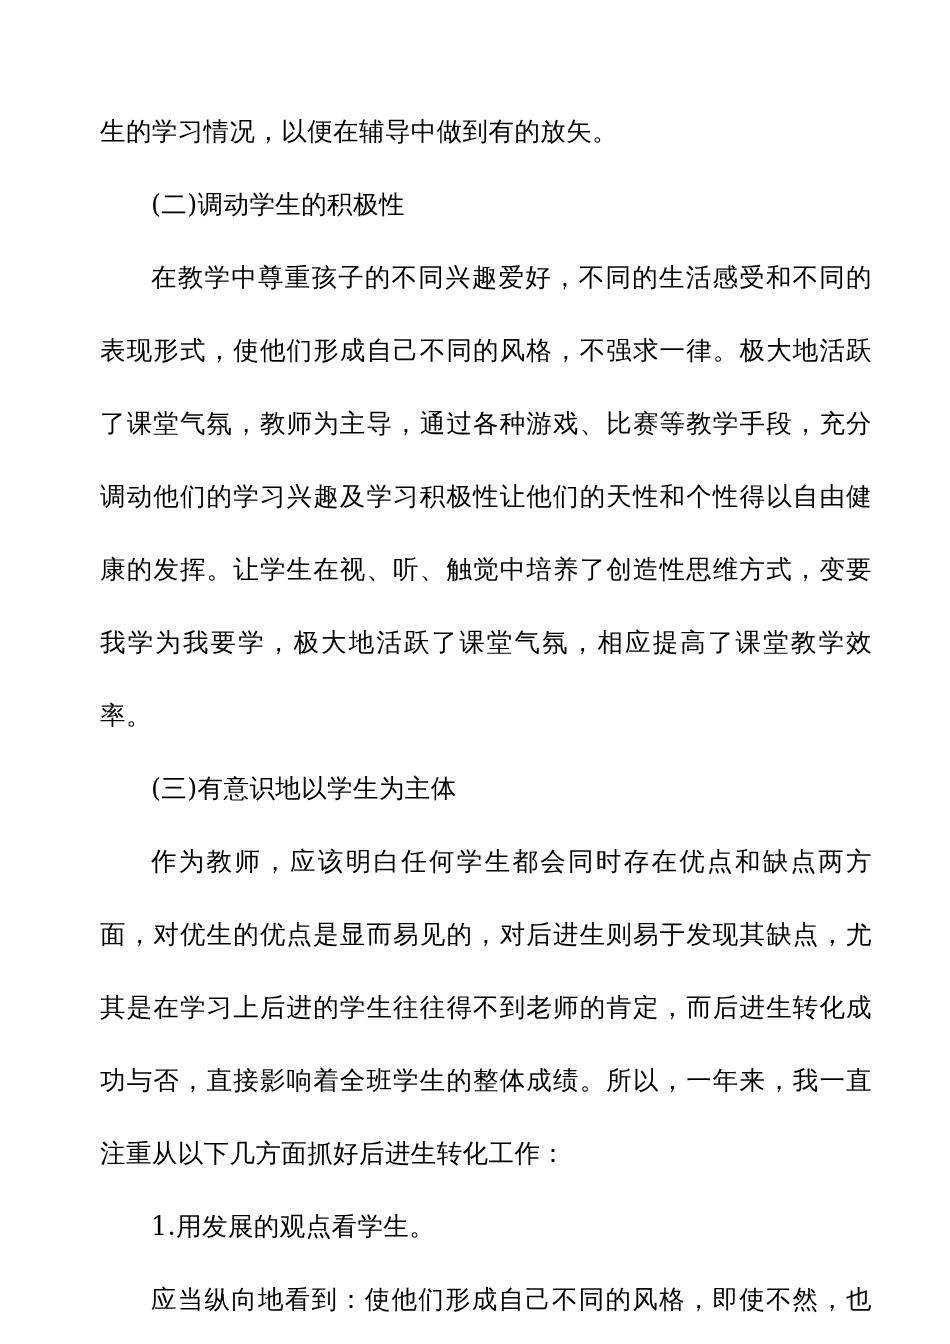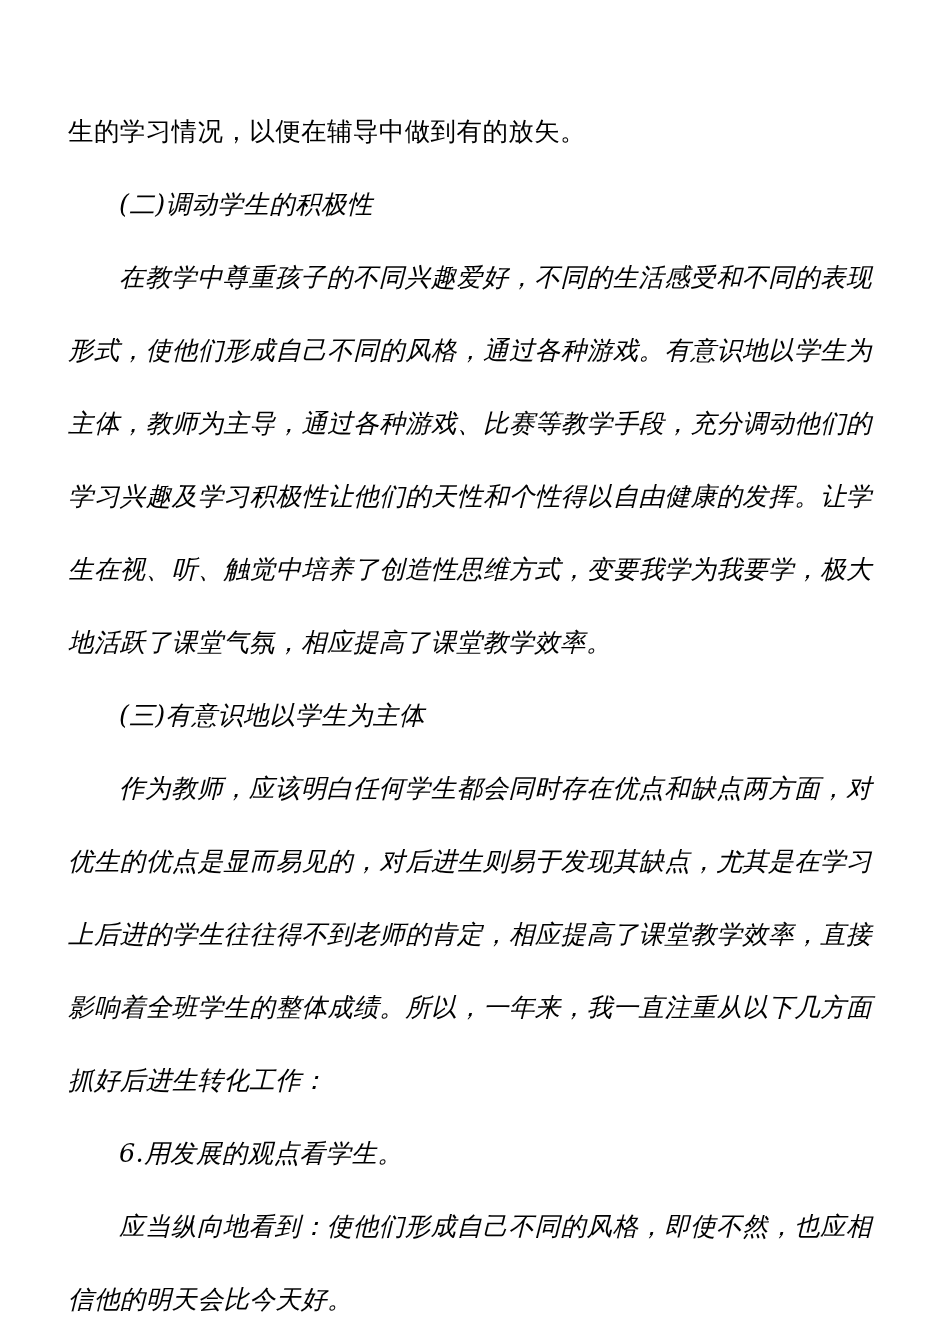--- a/index.html
+++ b/index.html
@@ -11,49 +11,48 @@
     width: 950px;
     height: 1344px;
     font-family: "DejaVu Serif", "Liberation Serif", serif;
     color: #000000;
     overflow: hidden;
   }
   .page {
     box-sizing: border-box;
     width: 950px;
     height: 1344px;
-    padding: 95px 78px 40px 68px;
+    padding: 95px 78px 40px 100px;
     background: #ffffff;
   }
   .doc-body {
     display: block;
   }
   .para {
     margin: 0 0 0 0;
     font-size: 25.5px;
     line-height: 73px;
     text-align: justify;
     text-justify: inter-ideograph;
     letter-spacing: 0.4px;
     word-break: break-all;
   }
   .indent {
     text-indent: 2em;
-    font-style: italic;
   }
   .noindent {
     text-indent: 0;
   }
 </style>
 </head>
 <body>
 
 <div class="page">
   <div class="doc-body">
     <p class="para noindent">生的学习情况，以便在辅导中做到有的放矢。</p>
     <p class="para indent">(二)调动学生的积极性</p>
-    <p class="para indent">在教学中尊重孩子的不同兴趣爱好，不同的生活感受和不同的表现形式，使他们形成自己不同的风格，通过各种游戏。有意识地以学生为主体，教师为主导，通过各种游戏、比赛等教学手段，充分调动他们的学习兴趣及学习积极性让他们的天性和个性得以自由健康的发挥。让学生在视、听、触觉中培养了创造性思维方式，变要我学为我要学，极大地活跃了课堂气氛，相应提高了课堂教学效率。</p>
+    <p class="para indent">在教学中尊重孩子的不同兴趣爱好，不同的生活感受和不同的表现形式，使他们形成自己不同的风格，不强求一律。极大地活跃了课堂气氛，教师为主导，通过各种游戏、比赛等教学手段，充分调动他们的学习兴趣及学习积极性让他们的天性和个性得以自由健康的发挥。让学生在视、听、触觉中培养了创造性思维方式，变要我学为我要学，极大地活跃了课堂气氛，相应提高了课堂教学效率。</p>
     <p class="para indent">(三)有意识地以学生为主体</p>
-    <p class="para indent">作为教师，应该明白任何学生都会同时存在优点和缺点两方面，对优生的优点是显而易见的，对后进生则易于发现其缺点，尤其是在学习上后进的学生往往得不到老师的肯定，相应提高了课堂教学效率，直接影响着全班学生的整体成绩。所以，一年来，我一直注重从以下几方面抓好后进生转化工作：</p>
-    <p class="para indent">6.用发展的观点看学生。</p>
+    <p class="para indent">作为教师，应该明白任何学生都会同时存在优点和缺点两方面，对优生的优点是显而易见的，对后进生则易于发现其缺点，尤其是在学习上后进的学生往往得不到老师的肯定，而后进生转化成功与否，直接影响着全班学生的整体成绩。所以，一年来，我一直注重从以下几方面抓好后进生转化工作：</p>
+    <p class="para indent">1.用发展的观点看学生。</p>
     <p class="para indent">应当纵向地看到：使他们形成自己不同的风格，即使不然，也应相信他的明天会比今天好。</p>
   </div>
 </div>
 
 </body></html>

